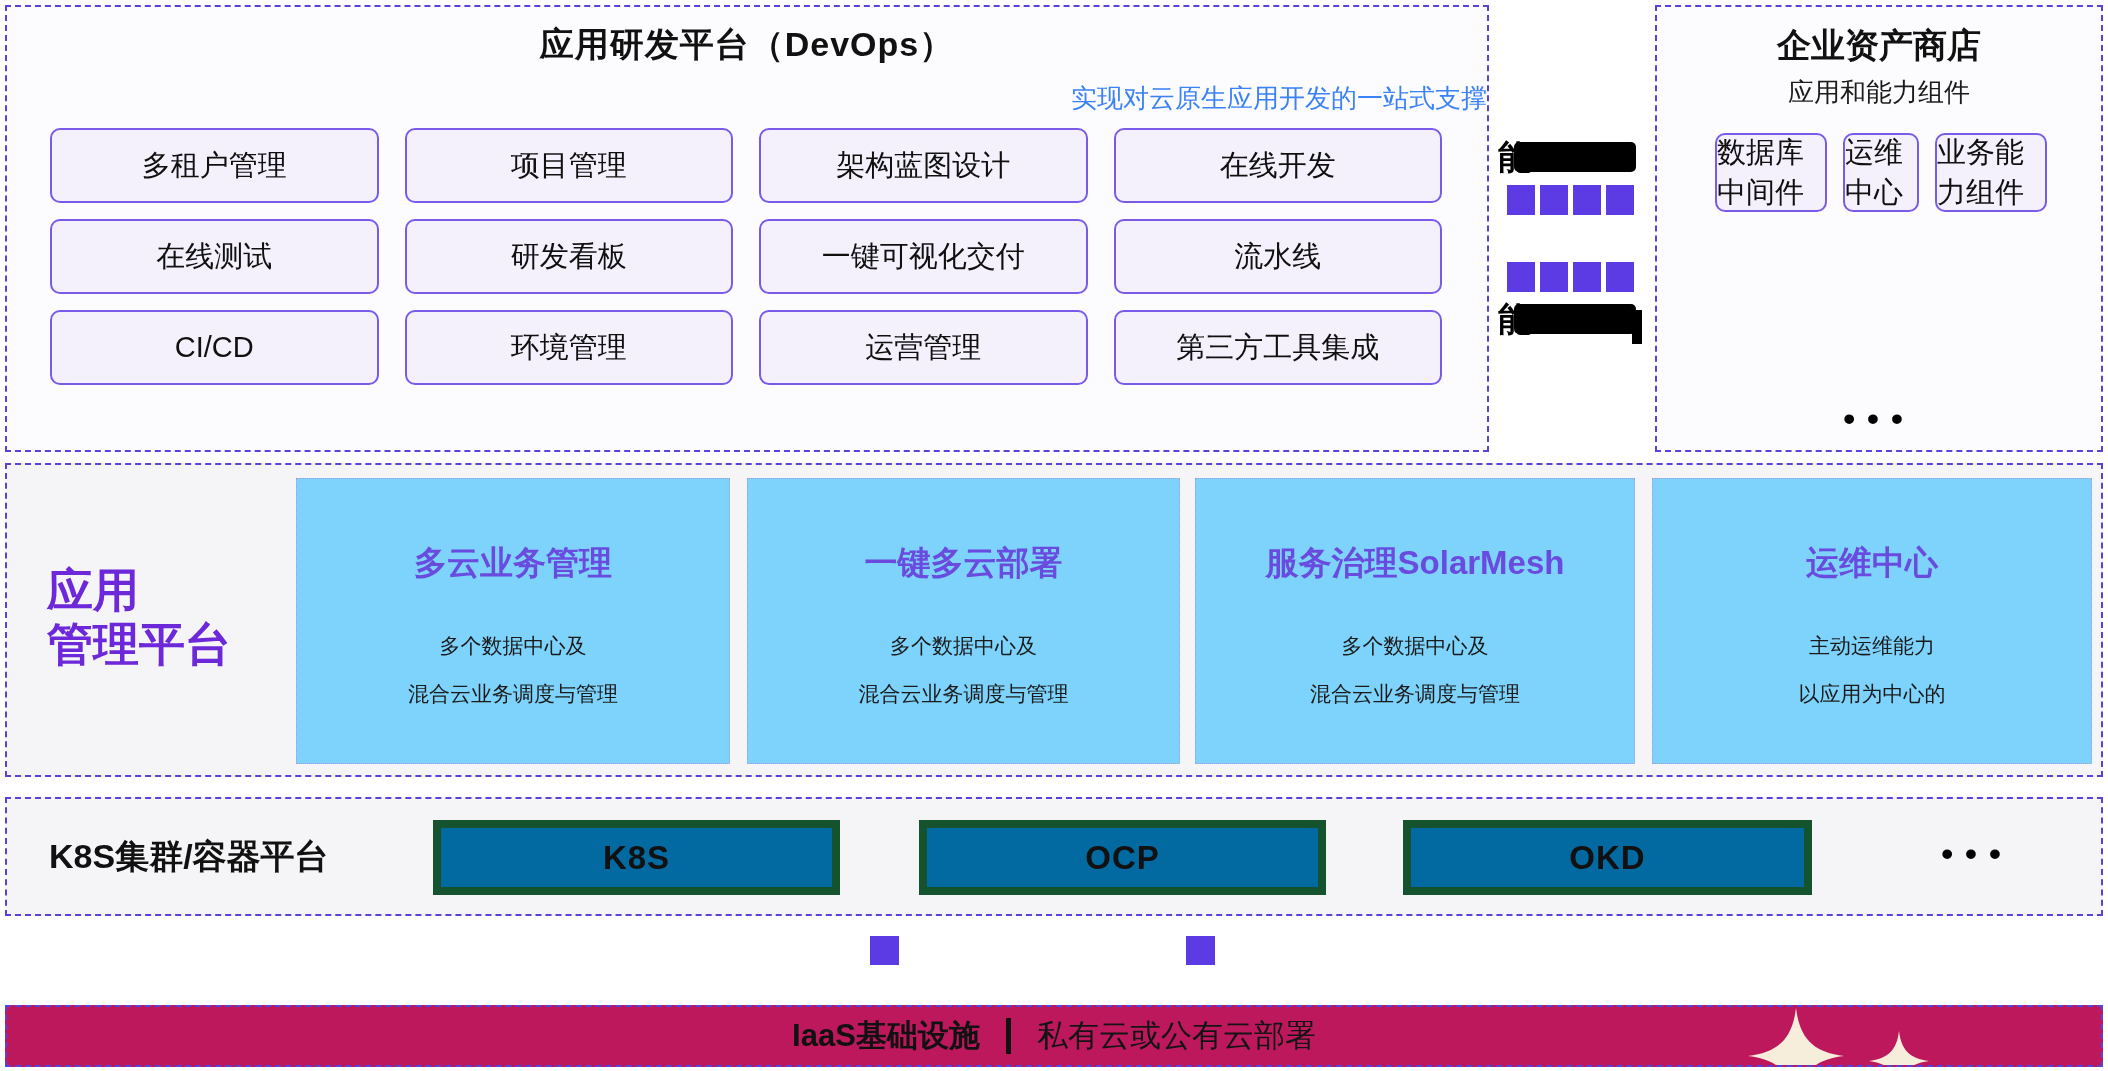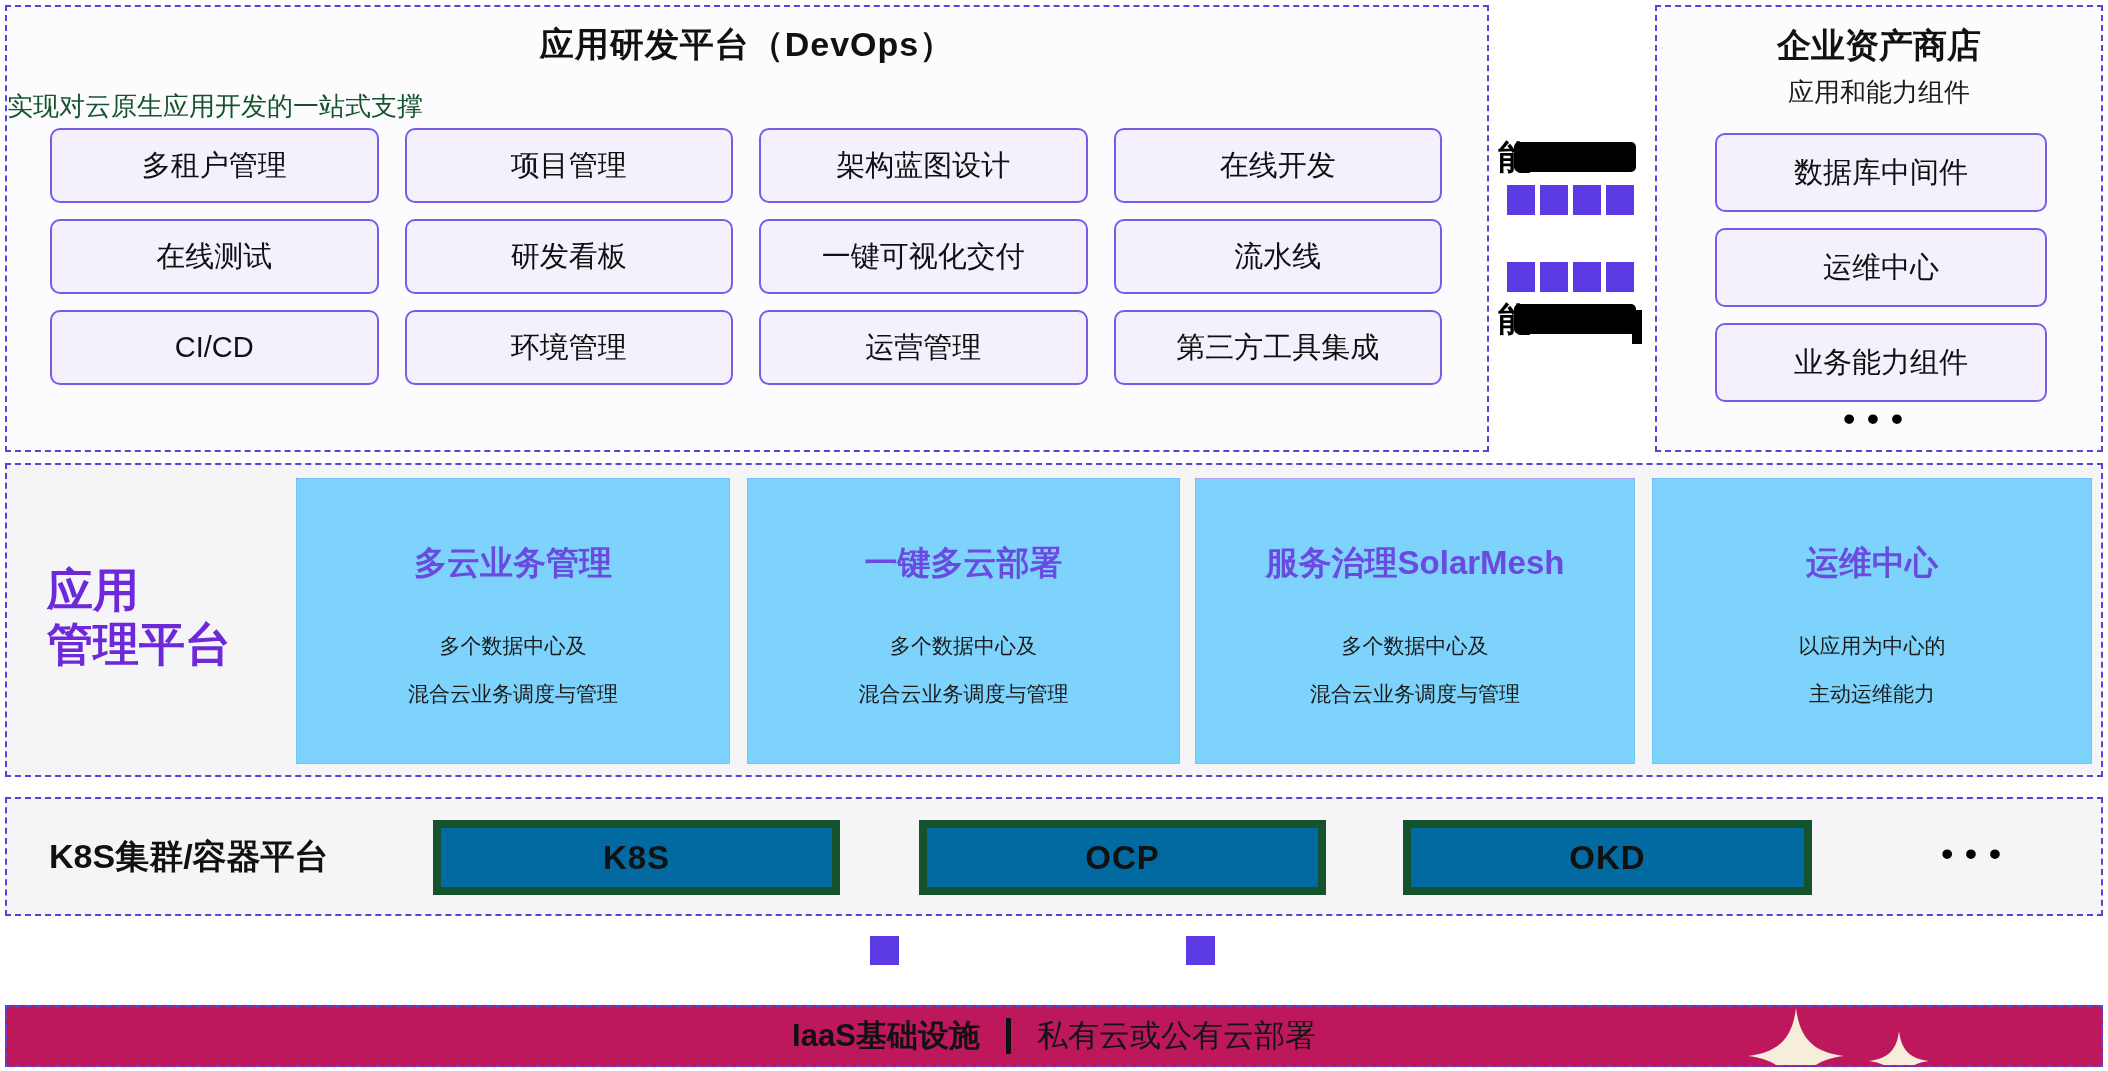--- a/index.html
+++ b/index.html
@@ -19,22 +19,22 @@
   .devops-panel {
     position: absolute; left: 5px; top: 5px;
     width: 1484px; height: 447px;
     background: #FCFCFE;
   }
   .devops-title {
     text-align: center; margin-top: 15px;
     font-size: 34px; font-weight: bold; letter-spacing: 1px;
   }
   .devops-subtitle {
-    text-align: left; margin-top: 21px;
-    font-size: 26px; color: #14532d;
+    text-align: right; margin-top: 13px;
+    font-size: 26px; color: #3b82f6;
   }
   .feature-grid {
     position: absolute; left: 43px; top: 121px; width: 1392px;
     display: grid; grid-template-columns: repeat(4, 1fr);
     column-gap: 26px; row-gap: 16px;
   }
   .feature-box {
     height: 75px;
     background: #F4F1FD;
     border: 2px solid #7A5AE8;
@@ -62,21 +62,21 @@
   .sq { width: 28px; height: 30px; background: #5D3BE4; }
 
   
   .asset-panel {
     position: absolute; left: 1655px; top: 5px;
     width: 448px; height: 447px;
     background: #FCFCFE;
   }
   .asset-title { text-align: center; margin-top: 16px; font-size: 34px; font-weight: bold; }
   .asset-subtitle { text-align: center; margin-top: 6px; font-size: 26px; color: #1b1b1b; }
-  .asset-boxes { position: absolute; top: 126px; left: 58px; right: 54px; display: flex; flex-direction: column; gap: 16px; }
+  .asset-boxes { position: absolute; top: 126px; left: 58px; right: 54px; display: flex; flex-direction: row; gap: 16px; }
   .asset-box {
     height: 79px; background: #F4F1FD;
     border: 2px solid #7A5AE8; border-radius: 10px;
     display: flex; align-items: center; justify-content: center;
     font-size: 29px; color: #101010;
   }
   .asset-dots {
     position: absolute; bottom: 12px; left: 0; width: 100%;
     text-align: center; font-size: 34px; font-weight: bold;
     letter-spacing: 12px; color: #000;
@@ -222,22 +222,22 @@
       <div class="card-title">服务治理SolarMesh</div>
       <div class="card-desc">
         <div>多个数据中心及</div>
         <div>混合云业务调度与管理</div>
       </div>
     </div>
 
     <div class="mgmt-card" style="left:1645px;width:440px">
       <div class="card-title">运维中心</div>
       <div class="card-desc">
+        <div>主动运维能力</div>
         <div>以应用为中心的</div>
-        <div>主动运维能力</div>
       </div>
     </div>
   </section>
 
   <section class="k8s-section dashed">
     <div class="k8s-label">K8S集群/容器平台</div>
     <div class="k8s-box" style="left:426px;width:407px">K8S</div>
     <div class="k8s-box" style="left:912px;width:407px">OCP</div>
     <div class="k8s-box" style="left:1396px;width:409px">OKD</div>
     <div class="k8s-dots">•••</div>

